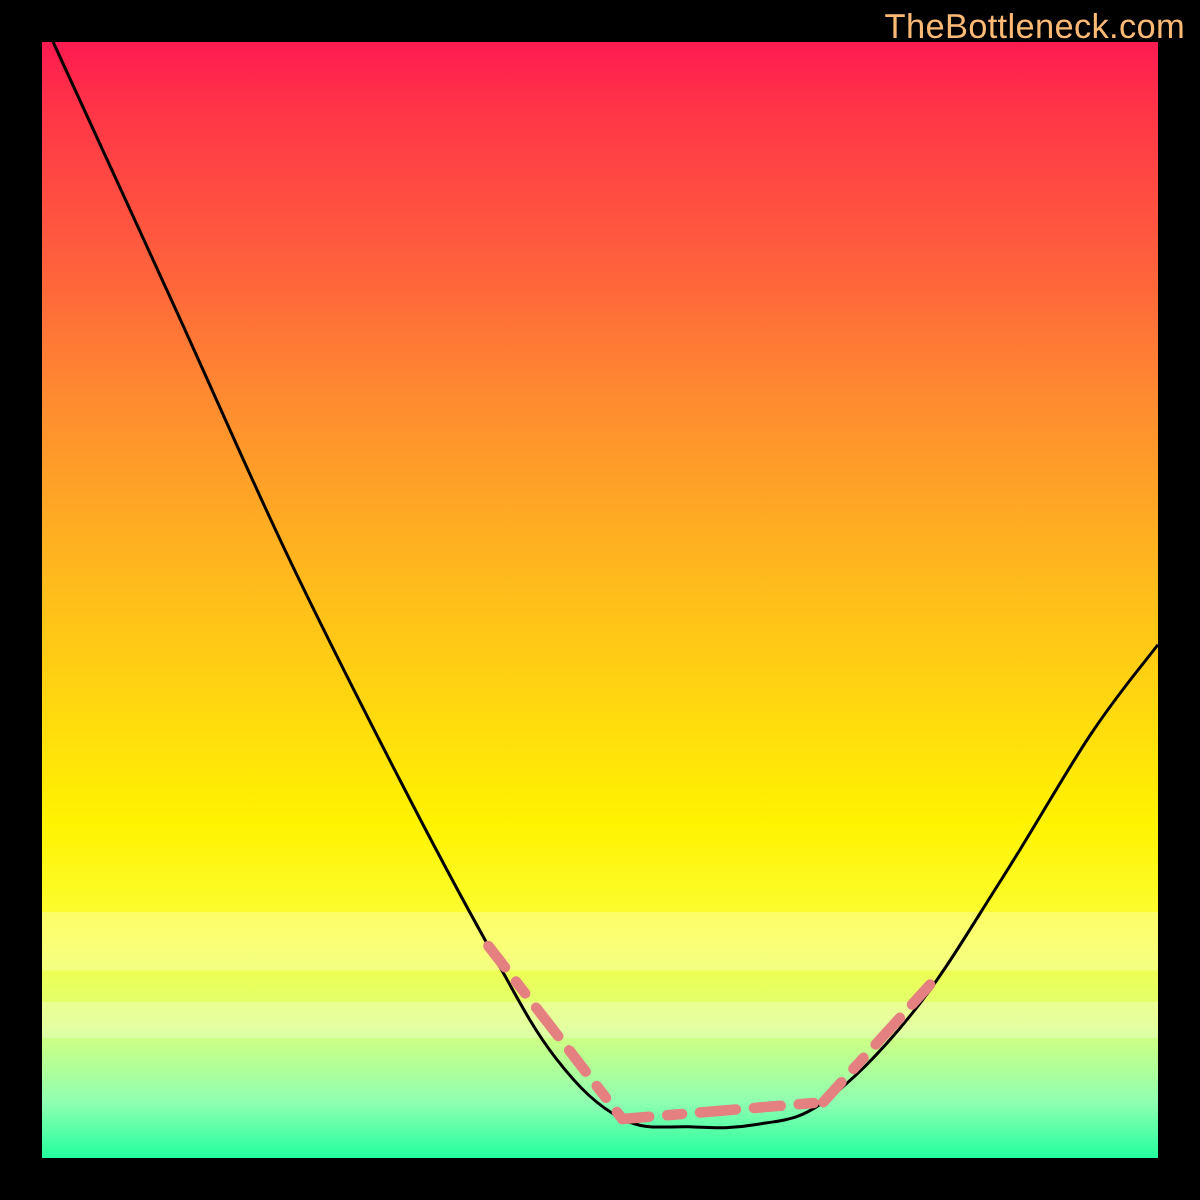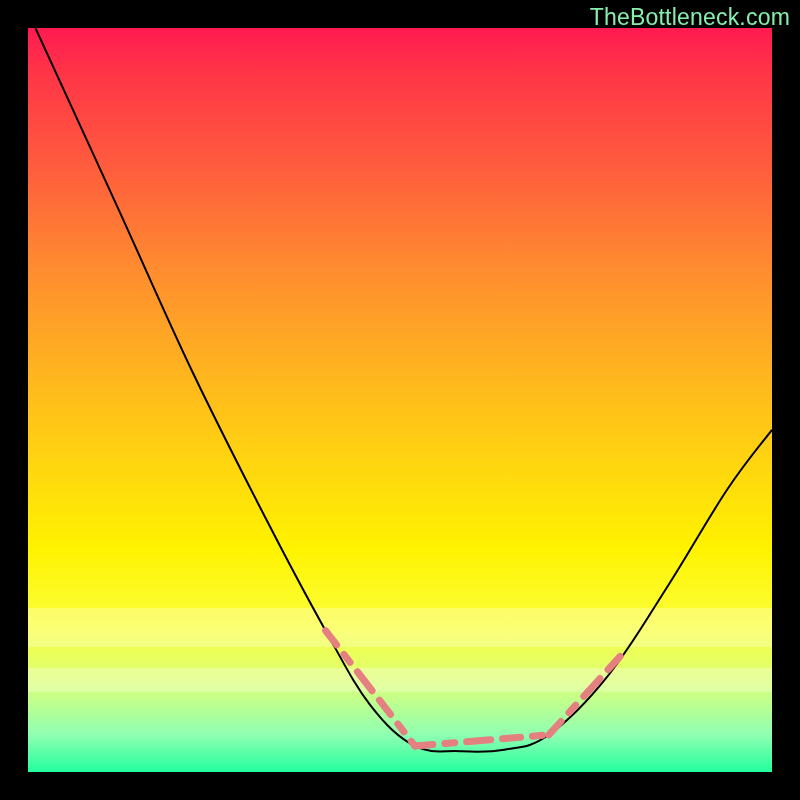--- a/index.html
+++ b/index.html
@@ -44,21 +44,21 @@
     left: 0;
     width: 744px;
     background: rgba(255,255,255,0.28);
   }
   .watermark {
     position: absolute;
     top: 4px;
     right: 10px;
     font-family: Arial, Helvetica, sans-serif;
     font-size: 23px;
-    color: #86efac;
+    color: #fdba74;
     letter-spacing: 0.2px;
     user-select: none;
   }
   svg.curve {
     position: absolute;
     left: 0;
     top: 0;
   }
 </style>
 </head>

